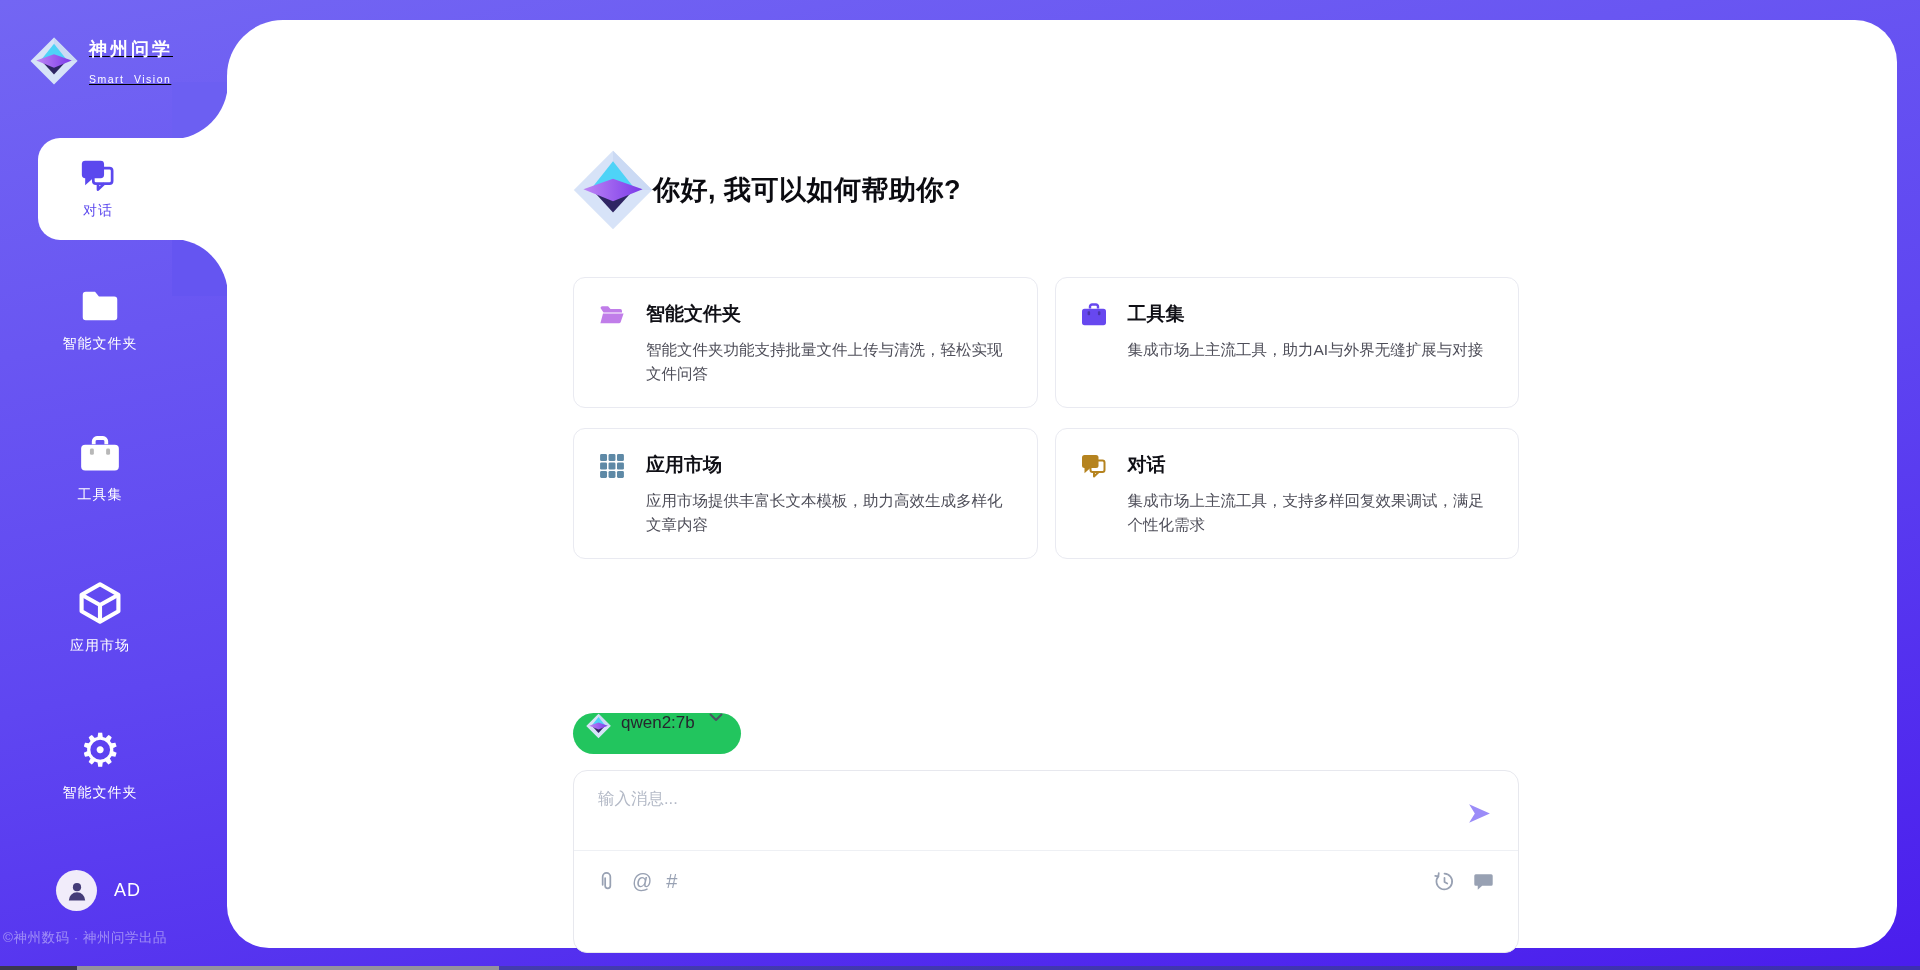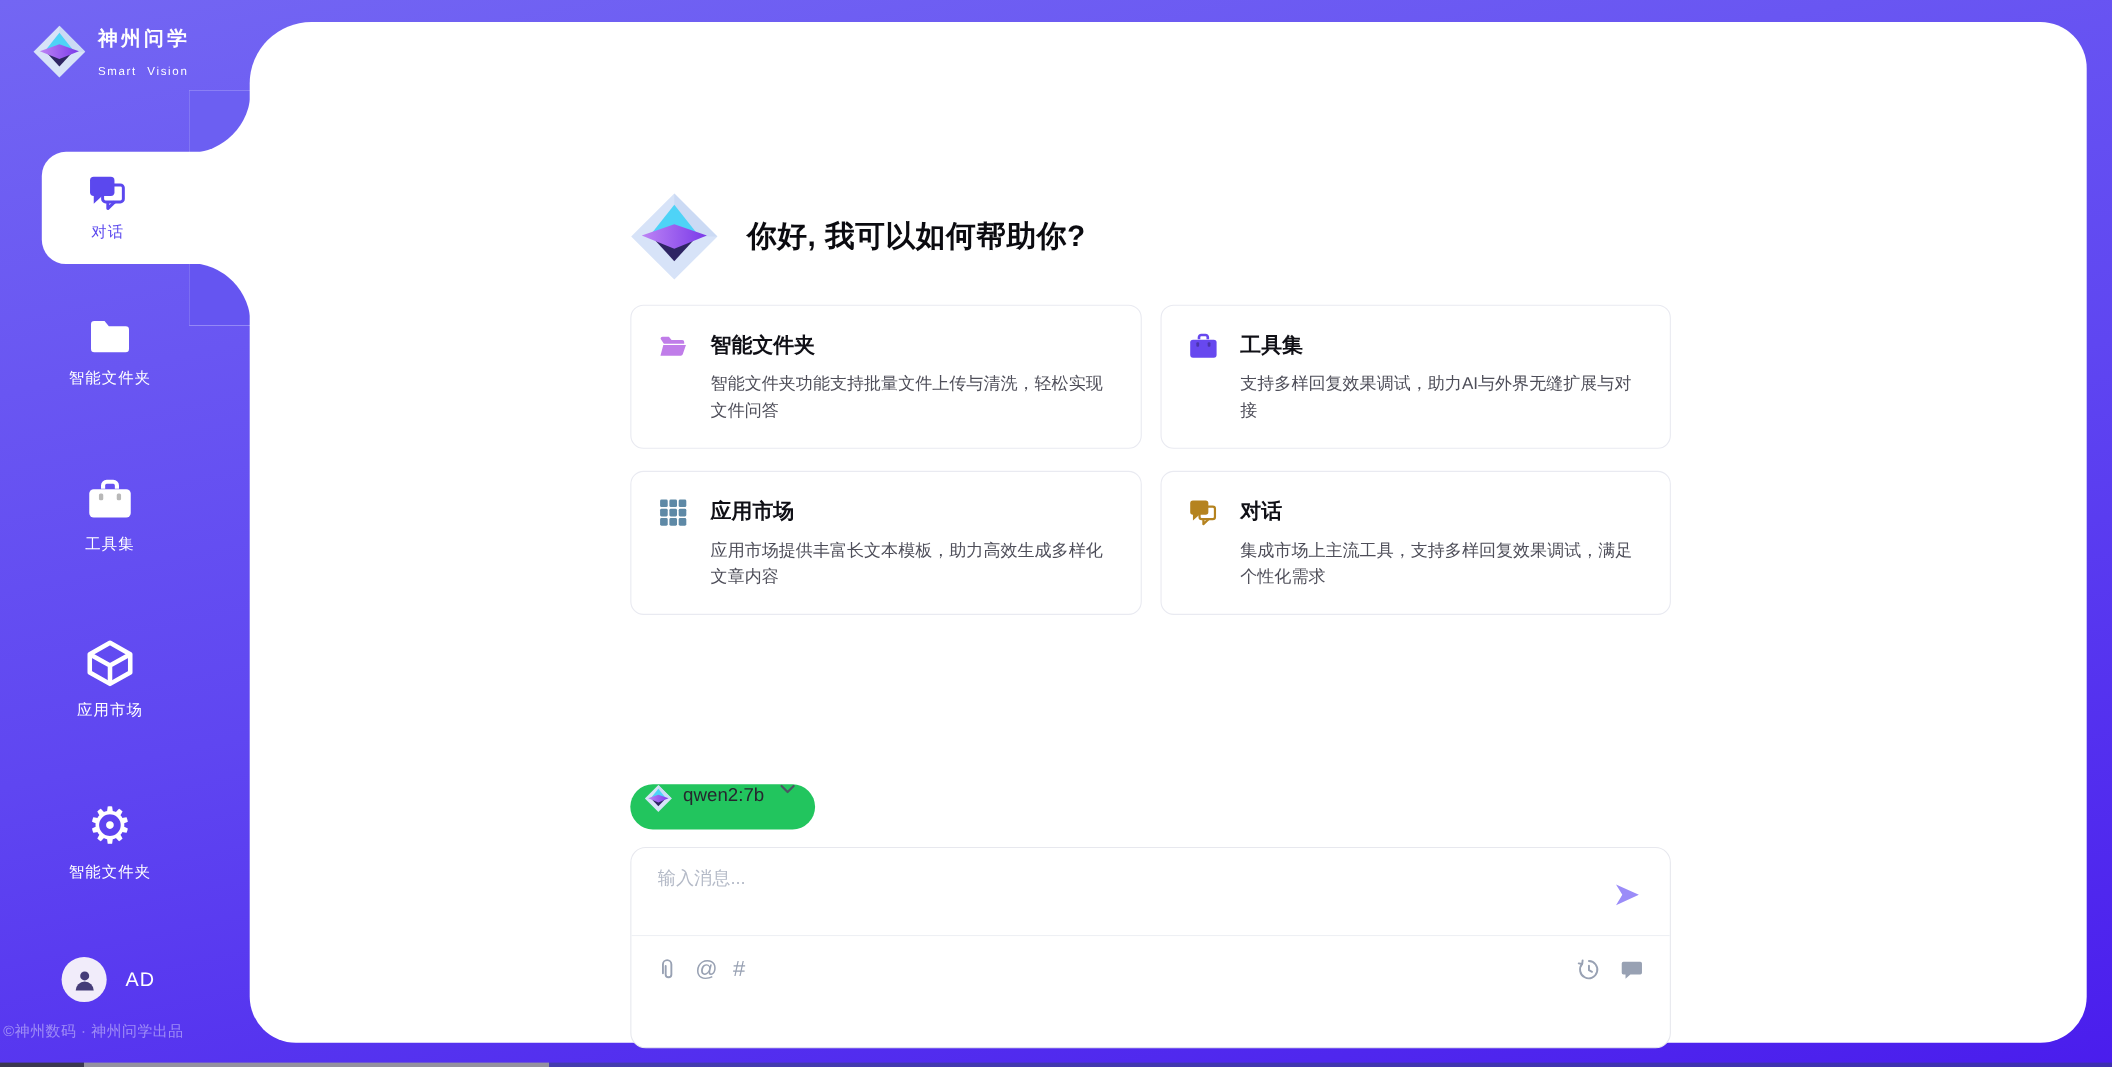--- a/index.html
+++ b/index.html
@@ -6,21 +6,21 @@
   html,body { background:#2b2845; }
   body { font-family:"Liberation Sans","DejaVu Sans",sans-serif; }
   .app { position:relative; width:1920px; height:970px; overflow:hidden;
          background:linear-gradient(168deg,#7366f3 0%,#5f46f1 52%,#4a1ded 100%); }
 
   
   .content { position:absolute; left:227px; top:20px; right:23px; bottom:22px;
              background:#ffffff; border-radius:56px 42px 42px 42px; }
 
   
-  .brand { position:absolute; left:30px; top:22px; display:flex; align-items:center; gap:11px; }
+  .brand { position:absolute; left:30px; top:36px; display:flex; align-items:center; gap:11px;text-decoration:underline; }
   .brand-logo { width:48px; height:50px; }
   .brand-name { color:#fff; font-size:18px; font-weight:700; letter-spacing:3px; }
   .brand-sub  { color:#fff; font-size:10.5px; letter-spacing:1.5px; word-spacing:5px; margin-top:12px; }
 
   .tab-active { position:absolute; left:38px; top:138px; width:190px; height:102px;
                 background:#fff; border-radius:22px 0 0 22px;
                 display:flex; flex-direction:column; align-items:center; justify-content:center;
                 gap:9px; padding-right:70px; color:#5b48ee; cursor:pointer; }
   .tab-active .nav-label { color:#5b48ee; }
   .curve { position:absolute; left:172px; width:56px; height:57px; background:#fff; }
@@ -41,21 +41,21 @@
             display:flex; align-items:center; justify-content:center; }
   .user-name { color:#fff; font-size:18px; letter-spacing:1px; }
 
   .side-footer { position:absolute; left:3px; top:929px; width:212px;
                  color:rgba(255,255,255,0.42); font-size:13.5px; letter-spacing:.5px; }
 
   .bottom-edge { position:absolute; left:0; bottom:0; width:100%; height:4px;
                  background:linear-gradient(90deg,#3a3750 0%,#3a3750 4%,#94919f 4%,#94919f 26%,#443cae 26%,#3d2fb0 100%); }
 
   
-  .greeting { position:absolute; left:346px; top:154px; display:flex; align-items:center; gap:26px; }
+  .greeting { position:absolute; left:346px; top:129px; display:flex; align-items:center; }
   .greeting-logo { width:80px; height:82px; }
   .greeting-title { font-size:27px; font-weight:800; color:#0b0b10; letter-spacing:.5px; }
 
   
   .cards { position:absolute; left:346px; top:257px; width:946px;
            display:grid; grid-template-columns:1fr 1fr; gap:20px 17px; }
   .card { height:131px; background:#fff; border:1px solid #e9eaf1; border-radius:12px;
           padding:23px 24px; display:flex; gap:20px; cursor:pointer; }
   .card-icon { flex:0 0 28px; width:28px; height:26px; margin-top:1px; }
   .card-title { font-size:19px; font-weight:800; color:#101016; }
@@ -246,21 +246,21 @@
           <div class="card-desc">智能文件夹功能支持批量文件上传与清洗，轻松实现文件问答</div>
         </div>
       </div>
 
       <div class="card">
         <svg class="card-icon" style="color:#6748ef">
             <use href="#ic-toolbox"></use>
           </svg>
         <div>
           <div class="card-title">工具集</div>
-          <div class="card-desc">支持多样回复效果调试，助力AI与外界无缝扩展与对接</div>
+          <div class="card-desc">集成市场上主流工具，助力AI与外界无缝扩展与对接</div>
         </div>
       </div>
 
       <div class="card">
         <svg class="card-icon" style="color:#5e89a6">
             <use href="#ic-grid"></use>
           </svg>
         <div>
           <div class="card-title">应用市场</div>
           <div class="card-desc">应用市场提供丰富长文本模板，助力高效生成多样化文章内容</div>

